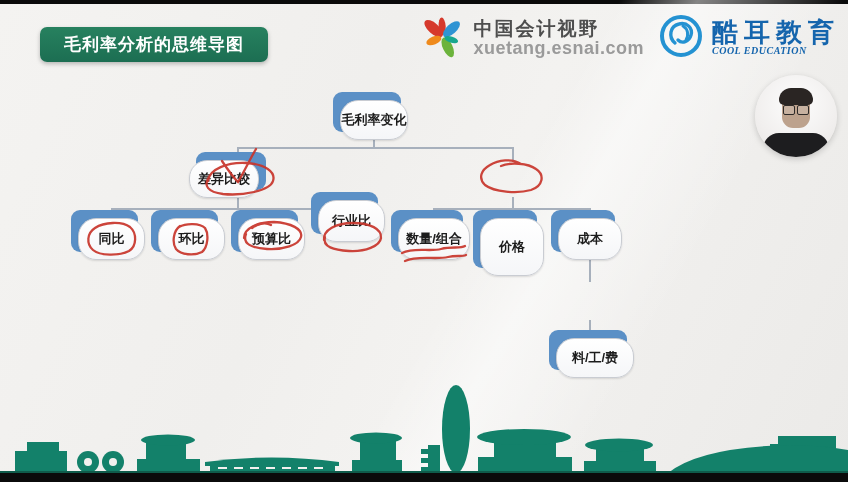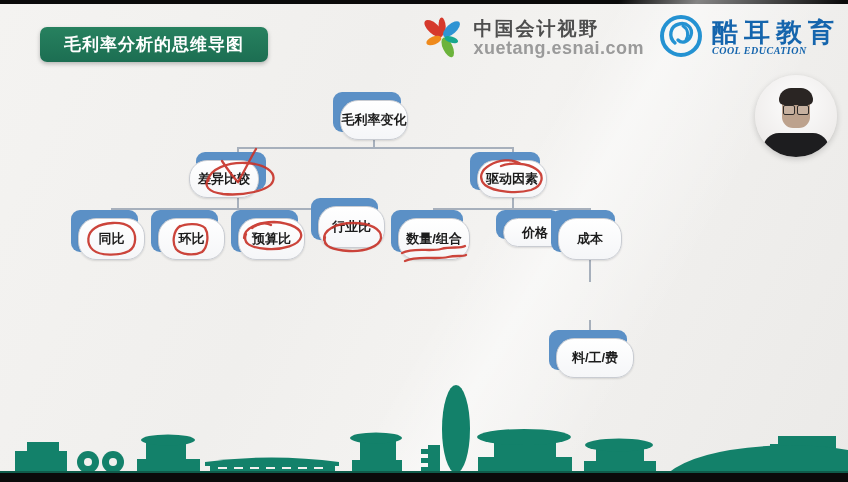--- a/index.html
+++ b/index.html
@@ -133,45 +133,41 @@
   <div class="cline" style="left:589px;top:320px;width:2px;height:18px;"></div>
 
   <div class="node" style="left:340px;top:100px;width:68px;height:40px;">
     <div class="shadow"></div>
     <div class="box">毛利率变化</div>
   </div>
   <div class="node alt" style="left:189px;top:160px;width:70px;height:38px;">
     <div class="shadow"></div>
     <div class="box">差异比较</div>
   </div>
-  <div class="node" style="left:477px;top:160px;width:70px;height:38px;">
-    <div class="shadow"></div>
-    <div class="box">驱动因素</div>
-  </div>
   <div class="node" style="left:78px;top:218px;width:67px;height:42px;">
     <div class="shadow"></div>
     <div class="box">同比</div>
   </div>
   <div class="node" style="left:158px;top:218px;width:67px;height:42px;text-align:center;">
     <div class="shadow"></div>
     <div class="box">环比</div>
   </div>
   <div class="node" style="left:238px;top:218px;width:67px;height:42px;">
     <div class="shadow"></div>
     <div class="box">预算比</div>
   </div>
-  <div class="node" style="left:318px;top:206px;width:67px;height:42px;">
+  <div class="node" style="left:318px;top:200px;width:67px;height:42px;">
     <div class="shadow"></div>
     <div class="box">行业比</div>
   </div>
   <div class="node" style="left:398px;top:218px;width:72px;height:42px;">
     <div class="shadow"></div>
     <div class="box">数量/组合</div>
   </div>
-  <div class="node" style="left:503px;top:218px;width:64px;height:29px;">
+  <div class="node" style="left:480px;top:218px;width:64px;height:58px;">
     <div class="shadow"></div>
     <div class="box">价格</div>
   </div>
   <div class="node" style="left:558px;top:218px;width:64px;height:42px;">
     <div class="shadow"></div>
     <div class="box">成本</div>
   </div>
   <div class="node" style="left:556px;top:338px;width:78px;height:40px;">
     <div class="shadow"></div>
     <div class="box">料/工/费</div>

